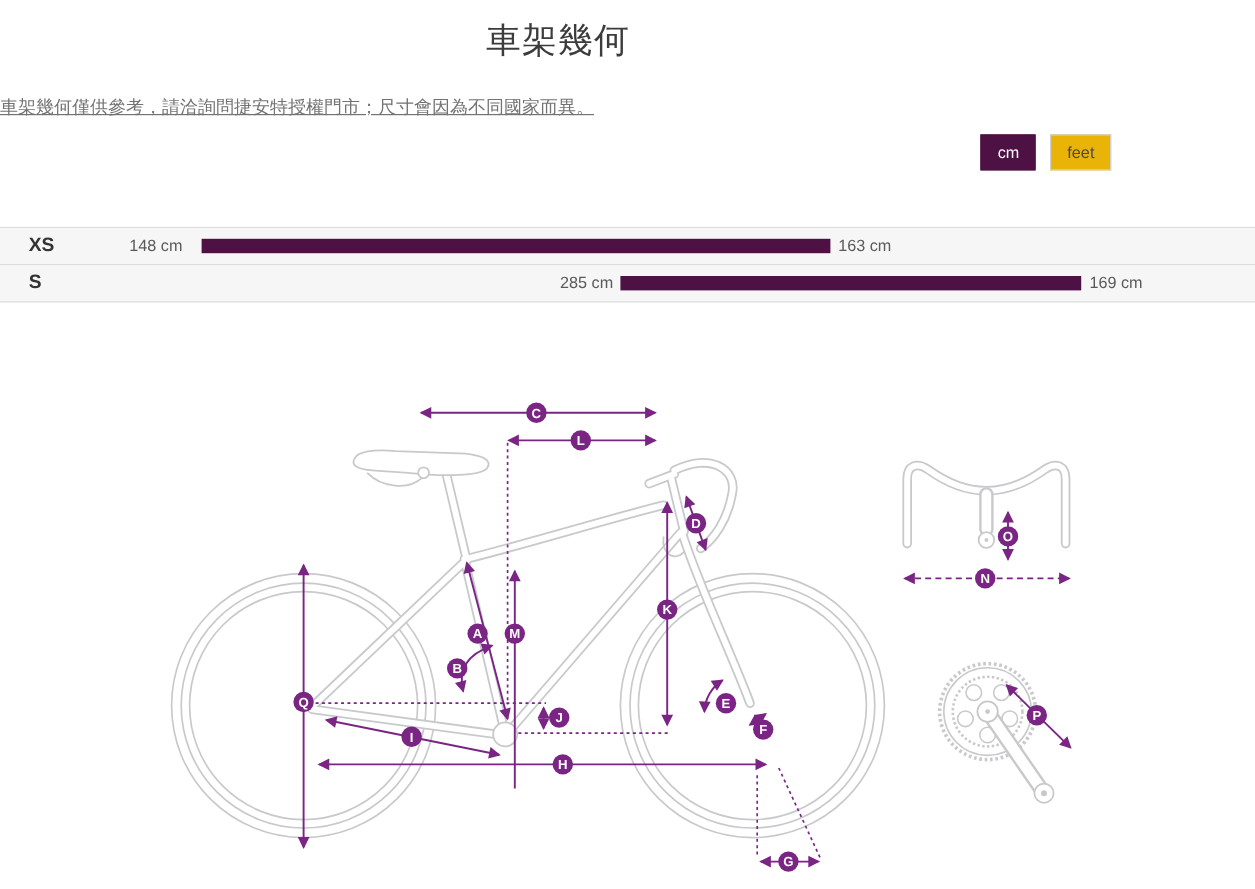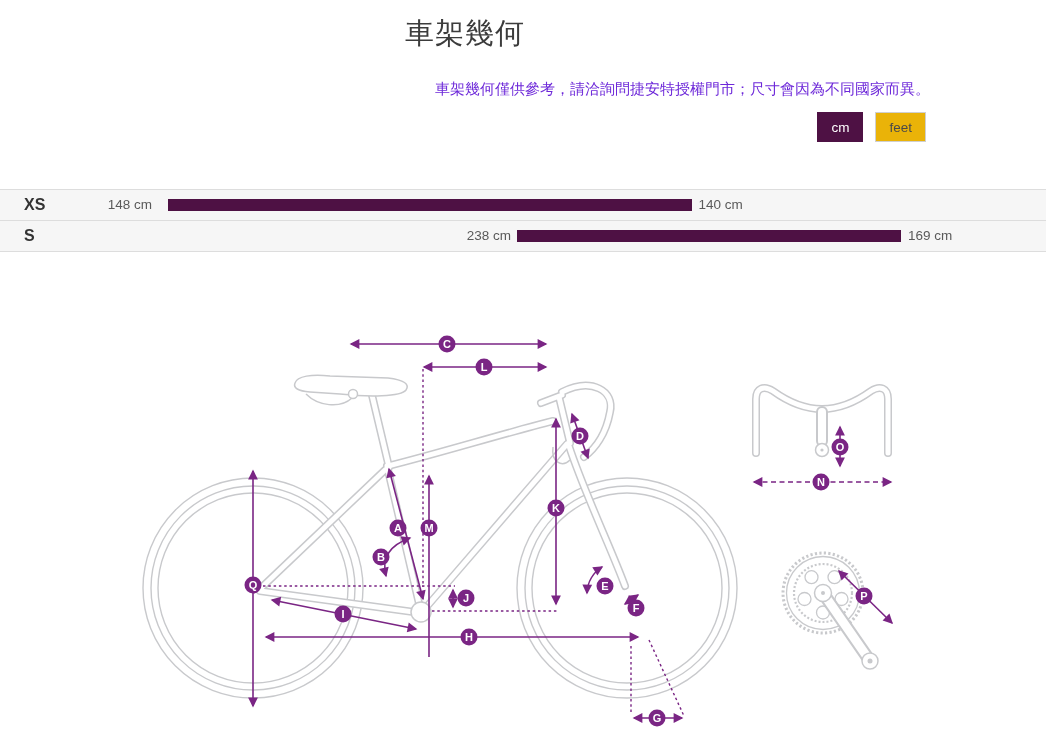--- a/index.html
+++ b/index.html
@@ -1,21 +1,21 @@
 <!DOCTYPE html>
 <html><head>
 <meta charset="utf-8">
 <style>
   html,body{margin:0;padding:0;background:#fff;width:1046px;height:741px;overflow:hidden;
     font-family:"Liberation Sans",sans-serif;-webkit-font-smoothing:antialiased;}
   .page{position:relative;width:930px;height:741px;background:#fff;}
   .title{position:absolute;top:14px;left:0;width:100%;text-align:center;
     font-size:29px;font-weight:500;color:#3c3c3c;letter-spacing:1px;}
-  .subtitle{position:absolute;top:80px;left:0;width:100%;text-align:right;
-    font-size:15px;color:#6d28d9;}
+  .subtitle{position:absolute;top:80px;left:0;width:100%;text-align:left;
+    font-size:15px;color:#737373;text-decoration:underline;}
   .unit-toggle{position:absolute;top:112px;right:4px;display:flex;height:30px;gap:12px;}
   .unit-btn{box-sizing:border-box;height:30px;border:1px solid #cfcfcf;background:#eab308;
     color:#4a4a4a;font-size:13.5px;padding:0 13px;display:flex;align-items:center;justify-content:center;
     cursor:pointer;font-family:"Liberation Sans",sans-serif;}
   .unit-btn.active{background:#4e1144;border-color:#4e1144;color:#fff;}
   .size-chart{position:absolute;top:189px;left:0;width:1046px;border-top:1px solid #ddd;}
   .size-row{position:relative;height:30px;background:#f6f6f6;border-bottom:1px solid #ddd;}
   .size-name{position:absolute;left:24px;top:0;line-height:30px;font-size:16px;font-weight:bold;color:#333;}
   .range-bar{position:absolute;top:9px;height:12px;background:#4e1144;}
   .range-min,.range-max{position:absolute;top:0;line-height:30px;font-size:13.5px;color:#5a5a5a;white-space:nowrap;}
@@ -33,25 +33,25 @@
   <div class="unit-toggle">
     <button class="unit-btn active">cm</button>
     <button class="unit-btn">feet</button>
   </div>
 
   <div class="size-chart">
       <div class="size-row">
         <span class="size-name">XS</span>
         <span class="range-min" style="left: 78px; width: 74px;">148 cm</span>
         <div class="range-bar" style="left: 168px; width: 523.5px; background: rgb(78, 17, 68);"></div>
-        <span class="range-max" style="left: 698.5px;">140 cm</span>
+        <span class="range-max" style="left: 698.5px;">163 cm</span>
       </div>
       <div class="size-row">
         <span class="size-name">S</span>
-        <span class="range-min" style="left: 437px; width: 74px;">238 cm</span>
+        <span class="range-min" style="left: 437px; width: 74px;">285 cm</span>
         <div class="range-bar" style="left: 517px; width: 383.9px; background: rgb(78, 17, 68);"></div>
         <span class="range-max" style="left: 907.9px;">169 cm</span>
       </div>
     </div>
 
   <svg style="position:absolute;top:325px;left:0;" width="1046" height="416" viewBox="0 325 1046 416">
     <defs>
       <marker id="arw" viewBox="0 0 8 8" refX="6.5" refY="4" markerWidth="7" markerHeight="7" orient="auto-start-reverse">
         <path d="M0.5,0.5 L7.5,4 L0.5,7.5 Z" fill="#7a2584"></path>
       </marker>

